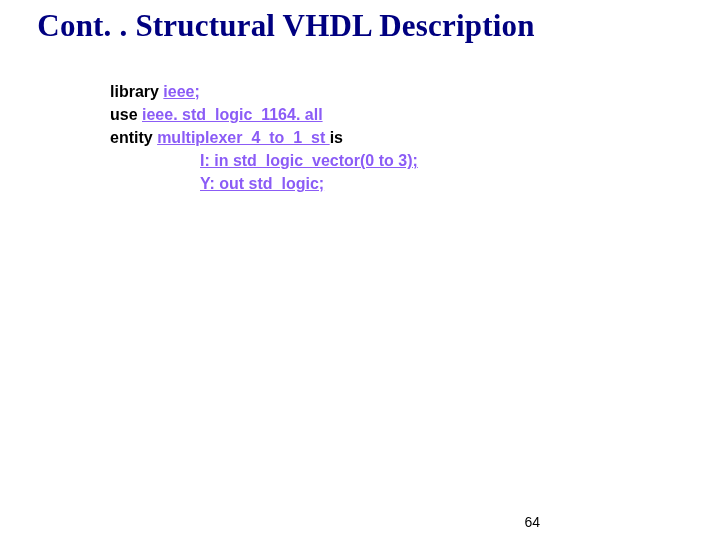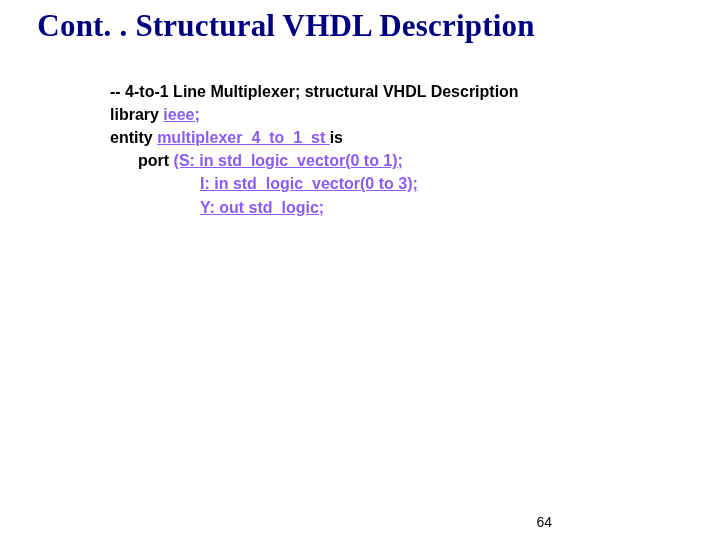--- a/index.html
+++ b/index.html
@@ -36,51 +36,48 @@
     color: #000000;
     line-height: 1.45;
   }
   .block2 {
   }
   .navy { color: #8b5cf6; text-decoration: underline; }
   .indent1 { padding-left: 28px; }
   .indent2 { padding-left: 90px; }
   .pagenum {
     position: absolute;
-    right: 20px;
+    right: 32px;
     bottom: 10px;
     font-family: Verdana, Geneva, sans-serif;
     font-size: 14px;
     color: #000000;
   }
 </style>
 </head>
 <body>
 
 <div class="slide">
 
   <div class="title">
     <div>Cont. . Structural VHDL Description</div>
   </div>
 
   <div class="body">
 
     <div>
-      <span>-- 4-to-1 Line Multiplexer; structural VHDL Description</span>
+      <span>library </span><span class="navy">ieee;</span>
     </div>
     <div>
-      <span>library </span><span class="navy">ieee;</span>
+      <span>use </span><span class="navy">ieee. std_logic_1164. all</span>
     </div>
 
     <div class="block2">
       <div>
         <span>entity </span><span class="navy">multiplexer_4_to_1_st </span><span>is</span>
-      </div>
-      <div class="indent1">
-        <span>port </span><span class="navy">(S: in  std_logic_vector(0 to 1);</span>
       </div>
       <div class="indent2">
         <span class="navy">I:  in  std_logic_vector(0 to 3);</span>
       </div>
       <div class="indent2">
         <span class="navy">Y:  out std_logic;</span>
       </div>
     </div>
 
   </div>

